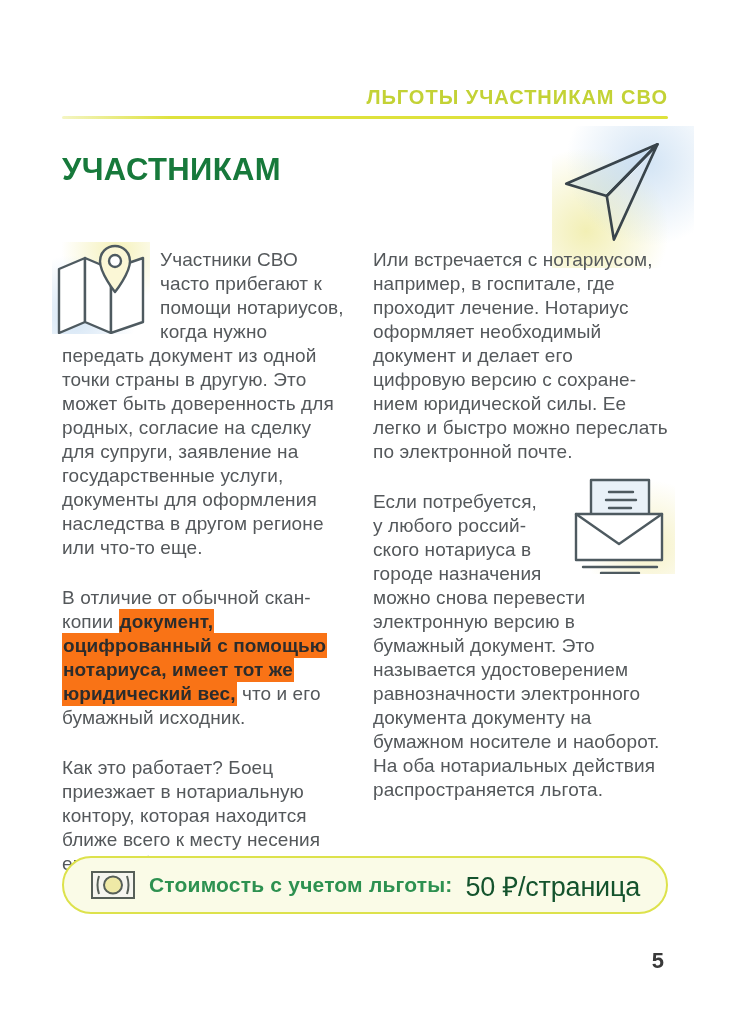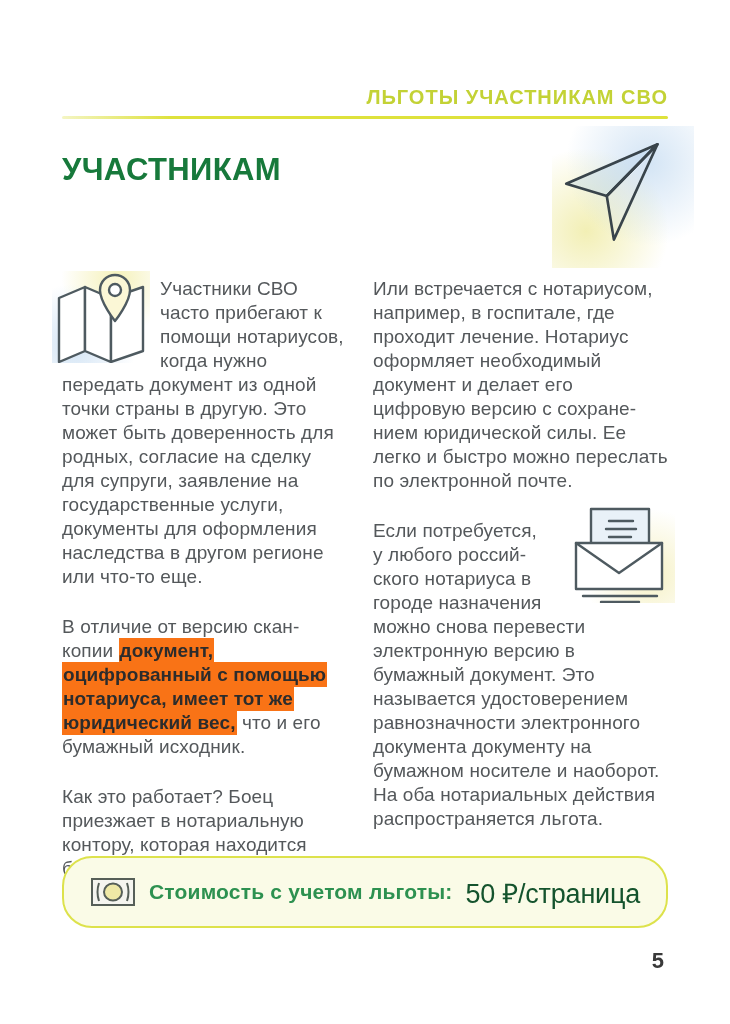--- a/index.html
+++ b/index.html
@@ -27,21 +27,21 @@
     letter-spacing:0.4px; color:#17793b;
   }
   
   .plane {
     position:absolute; top:126px; right:36px; width:142px; height:142px;
     background:
       radial-gradient(circle at 68% 26%, rgba(158,196,232,0.45), rgba(158,196,232,0) 58%),
       radial-gradient(circle at 24% 74%, rgba(232,226,120,0.55), rgba(232,226,120,0) 55%);
   }
   
-  .cols { position:absolute; top:248px; left:62px; width:607px; display:flex; gap:28px;margin-top:29px; }
+  .cols { position:absolute; top:248px; left:62px; width:607px; display:flex; gap:28px; }
   .col-l { width:283px; }
   .col-r { width:296px; }
   p.body {
     font-size:19px; line-height:24px; letter-spacing:0.1px;
     color:#54585b; margin:0 0 26px 0;
   }
   p.body:last-child { margin-bottom:0; }
   .hl {
     background:#f97316; color:#2c2c2c; font-weight:bold;
     padding:2px 1px;
@@ -54,21 +54,21 @@
       radial-gradient(circle at 66% 8%, rgba(238,232,140,0.60), rgba(238,232,140,0) 52%);
   }
   .env-float {
     float:right; width:112px; height:100px; margin:-16px -6px 4px 12px;
     background:
       radial-gradient(circle at 78% 72%, rgba(238,230,150,0.55), rgba(238,230,150,0) 58%);
   }
   .map-float svg, .env-float svg, .plane svg { width:100%; height:100%; display:block; }
   
   .cost {
-    position:absolute; top:856px; left:62px; width:606px; height:72px;
+    position:absolute; top:856px; left:62px; width:606px; height:58px;
     border:2px solid #dde24c; border-radius:30px; background:#fafbe7;
     display:flex; align-items:center; justify-content:center; gap:13px;
   }
   .cost-icon { width:46px; height:30px; flex:0 0 auto; }
   .cost-icon svg { width:100%; height:100%; display:block; }
   .cost-label { color:#2d9150; font-weight:bold; font-size:21px; letter-spacing:0.2px; }
   .cost-value { color:#14532d; font-size:27px; letter-spacing:-0.2px; }
   
   .pagenum {
     position:absolute; top:948px; right:66px;
@@ -105,21 +105,21 @@
             <g stroke="#4e5a60" stroke-width="2.4" fill="#ffffff" stroke-linejoin="round">
               <path d="M7 27 L33 16 L33 80 L7 91 Z"></path>
               <path d="M33 16 L59 27 L59 91 L33 80 Z"></path>
               <path d="M59 27 L91 16 L91 80 L59 91 Z"></path>
             </g>
             <path d="M63 4 C54.5 4 48 10.8 48 19.2 C48 31 63 50 63 50 C63 50 78 31 78 19.2 C78 10.8 71.5 4 63 4 Z" fill="#fbf7d6" stroke="#4e5a60" stroke-width="2.4" stroke-linejoin="round"></path>
             <circle cx="63" cy="19" r="6" fill="#ffffff" stroke="#4e5a60" stroke-width="2.4"></circle>
           </svg>
         </span><span>Участники СВО часто прибегают к помощи нотариусов, когда нужно передать доку­мент из одной точки страны в другую. Это может быть дове­ренность для родных, согла­сие на сделку для супруги, за­явление на государственные услуги, документы для оформ­ления наследства в другом регионе или что-то еще.</span>
       </p>
-      <p class="body"><span>В отличие от версию скан-копии </span><span class="hl">документ, оцифрованный с помощью нотариуса, имеет тот же юридический вес,</span><span> что и его бумажный исходник.</span></p>
+      <p class="body"><span>В отличие от обычной скан-копии </span><span class="hl">документ, оцифрованный с помощью нотариуса, имеет тот же юридический вес,</span><span> что и его бумажный исходник.</span></p>
       <p class="body">Как это работает? Боец приезжает в нотариальную контору, которая находится ближе всего к месту несения его службы.</p>
     </div>
 
     <div class="col-r">
       <p class="body">Или встречается с нотариу­сом, например, в госпитале, где проходит лечение. Нота­риус оформляет необходи­мый документ и делает его цифровую версию с сохране­нием юридической силы. Ее легко и быстро можно переслать по электронной почте.</p>
       <p class="body">
         <span class="env-float">
           <svg viewBox="0 0 112 100" aria-hidden="true">
             <g stroke="#4e5a60" stroke-width="2.4" stroke-linejoin="round" stroke-linecap="round">
               <path d="M28 44 L28 6 L86 6 L86 44" fill="#e9f1f8"></path>

